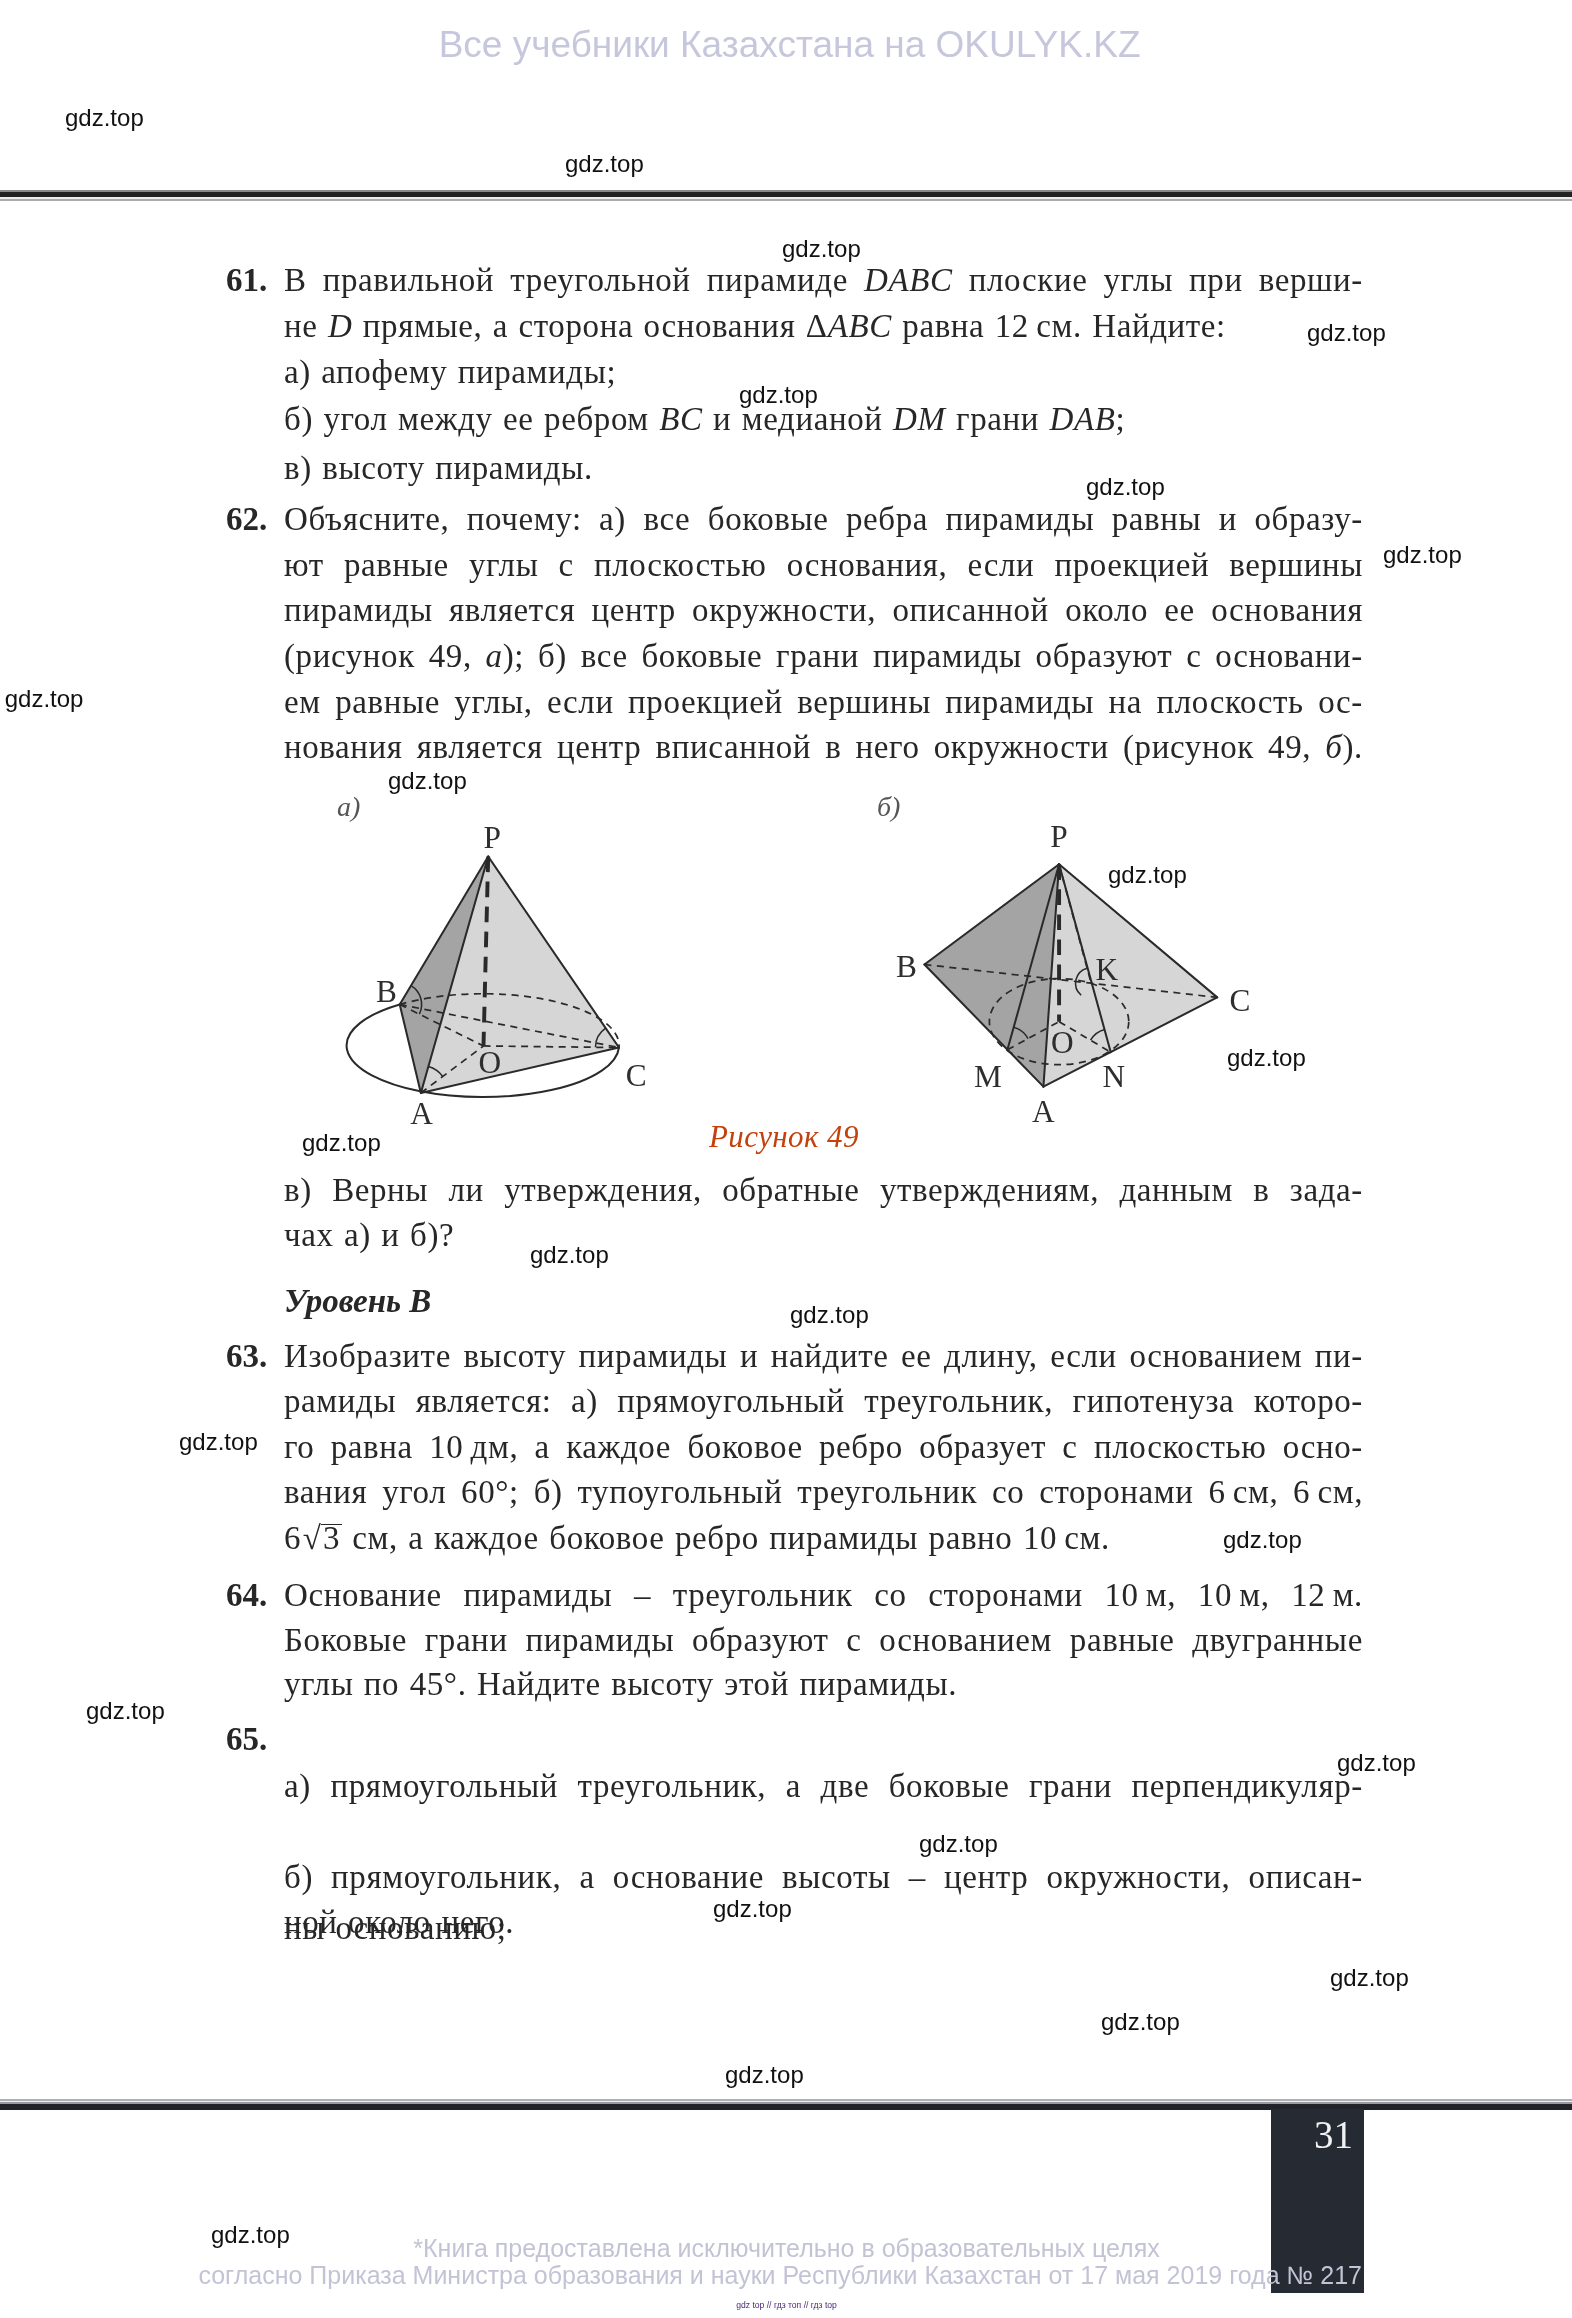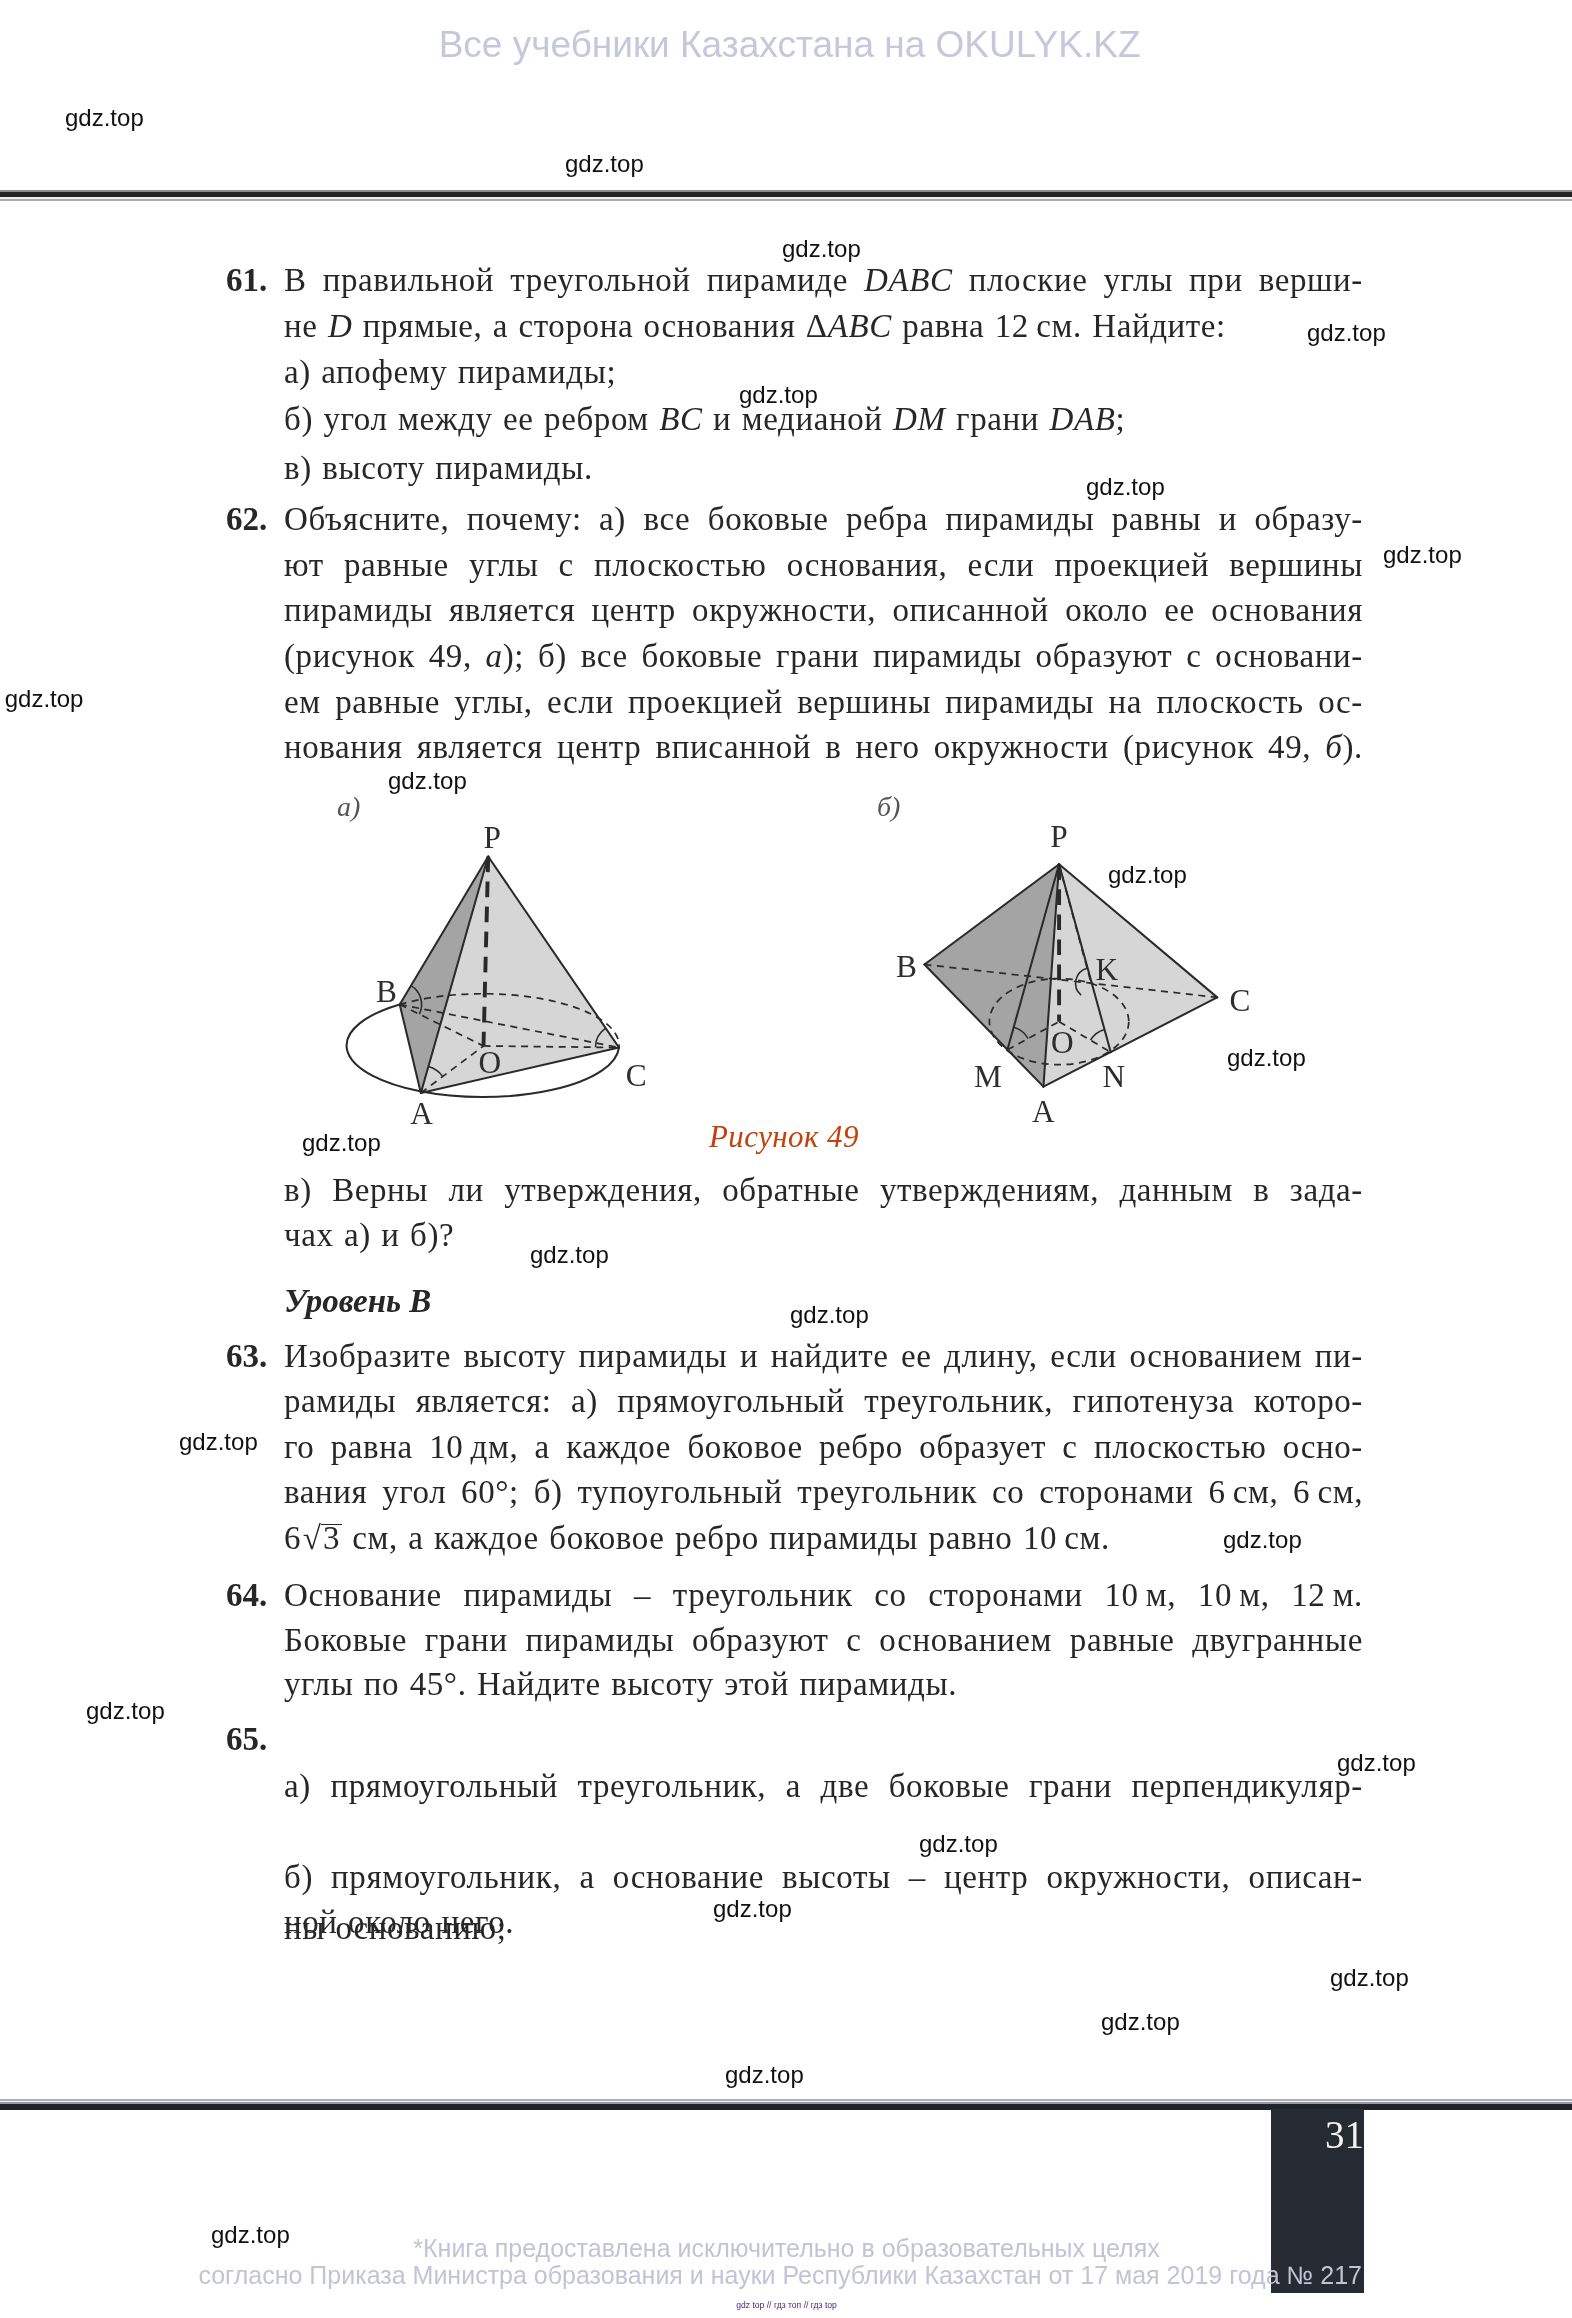--- a/index.html
+++ b/index.html
@@ -38,21 +38,21 @@
   .edge { stroke:var(--figure_line); stroke-width:2.6; fill:none; stroke-linecap:round; }
   .hid { stroke:var(--figure_line); stroke-width:2.2; fill:none; stroke-dasharray:9 7; }
   .hid-thick { stroke:var(--figure_line); stroke-width:5; fill:none; stroke-dasharray:20 12; }
   .ang { stroke:var(--figure_line); stroke-width:2; fill:none; }
   .vlabel { font:40px "Liberation Serif", serif; fill:#2e2e2e; text-anchor:middle; }
 
   .wm { position:absolute; font:24px "Liberation Sans", sans-serif; color:var(--watermark);
         line-height:25px; white-space:nowrap; z-index:5; }
 
   .page-tab { position:absolute; left:1271px; top:2109px; width:93px; height:184px; background:var(--page_tab); z-index:3; }
-  .page-num { position:absolute; left:0; top:3.1px; width:93px; text-align:right; line-height:45px;
+  .page-num { position:absolute; left:16px; top:3.1px; width:93px; text-align:center; line-height:45px;
               font:39px "Liberation Serif", serif; color:#f2f2f2; }
   .notice { position:absolute; left:0; width:1573px; text-align:center; white-space:nowrap;
             font:25px "Liberation Sans", sans-serif; color:var(--footer_notice); line-height:28px; z-index:4; }
   .links { position:absolute; left:0; top:2300px; width:1573px; text-align:center;
            font:8.6px "Liberation Sans", sans-serif; color:var(--footer_links); line-height:11px; }
 </style>
 </head>
 <body>
 
 <div id="page">

